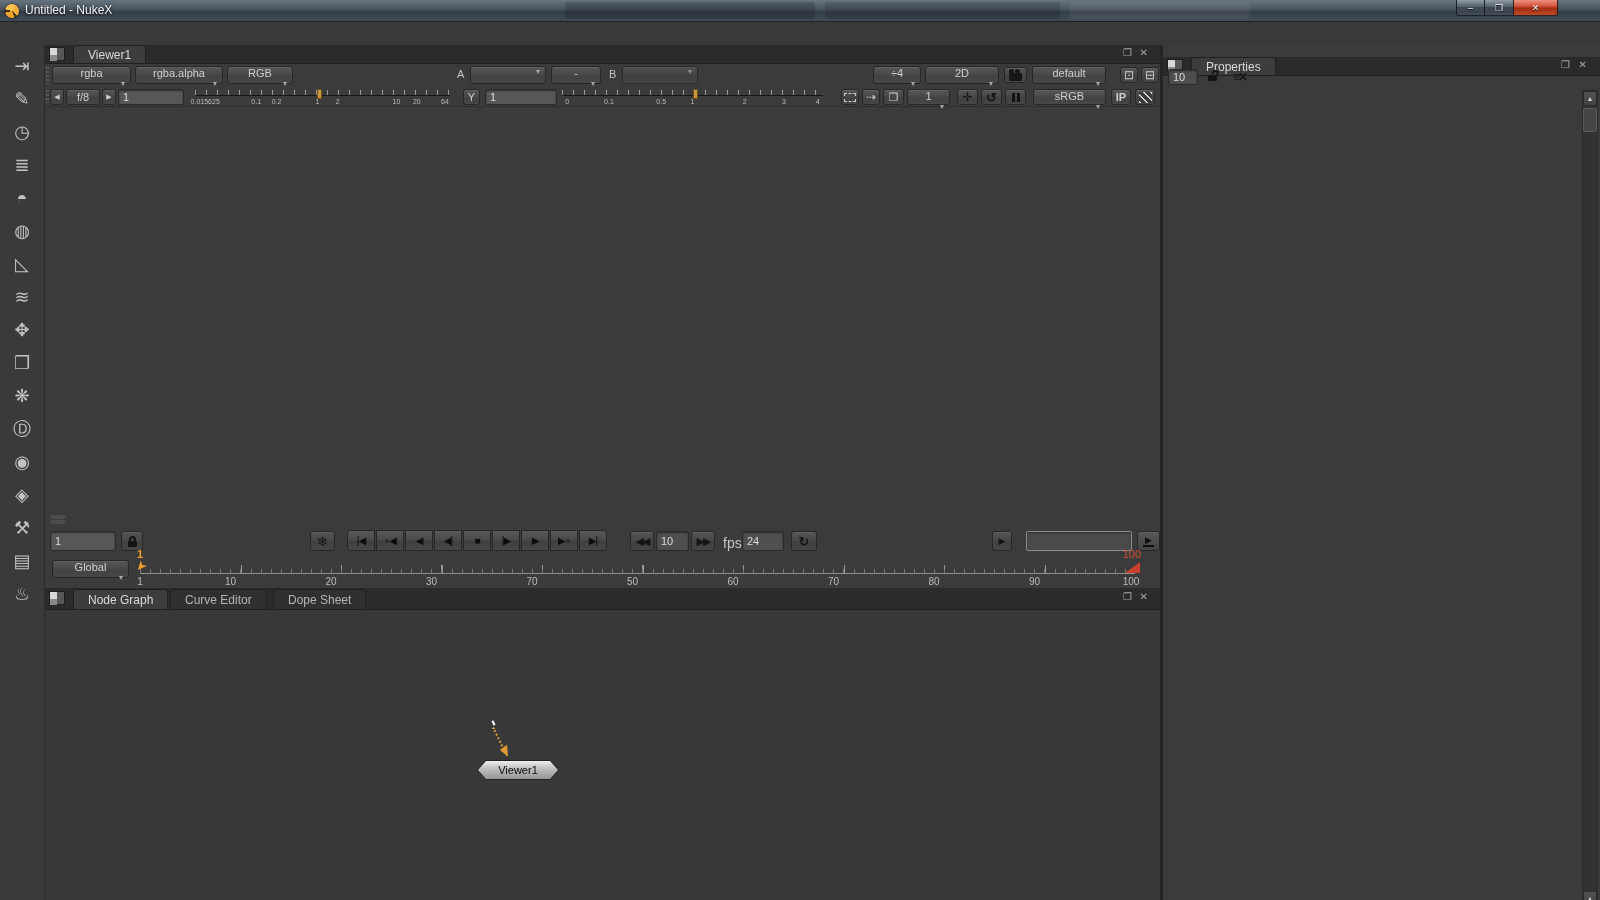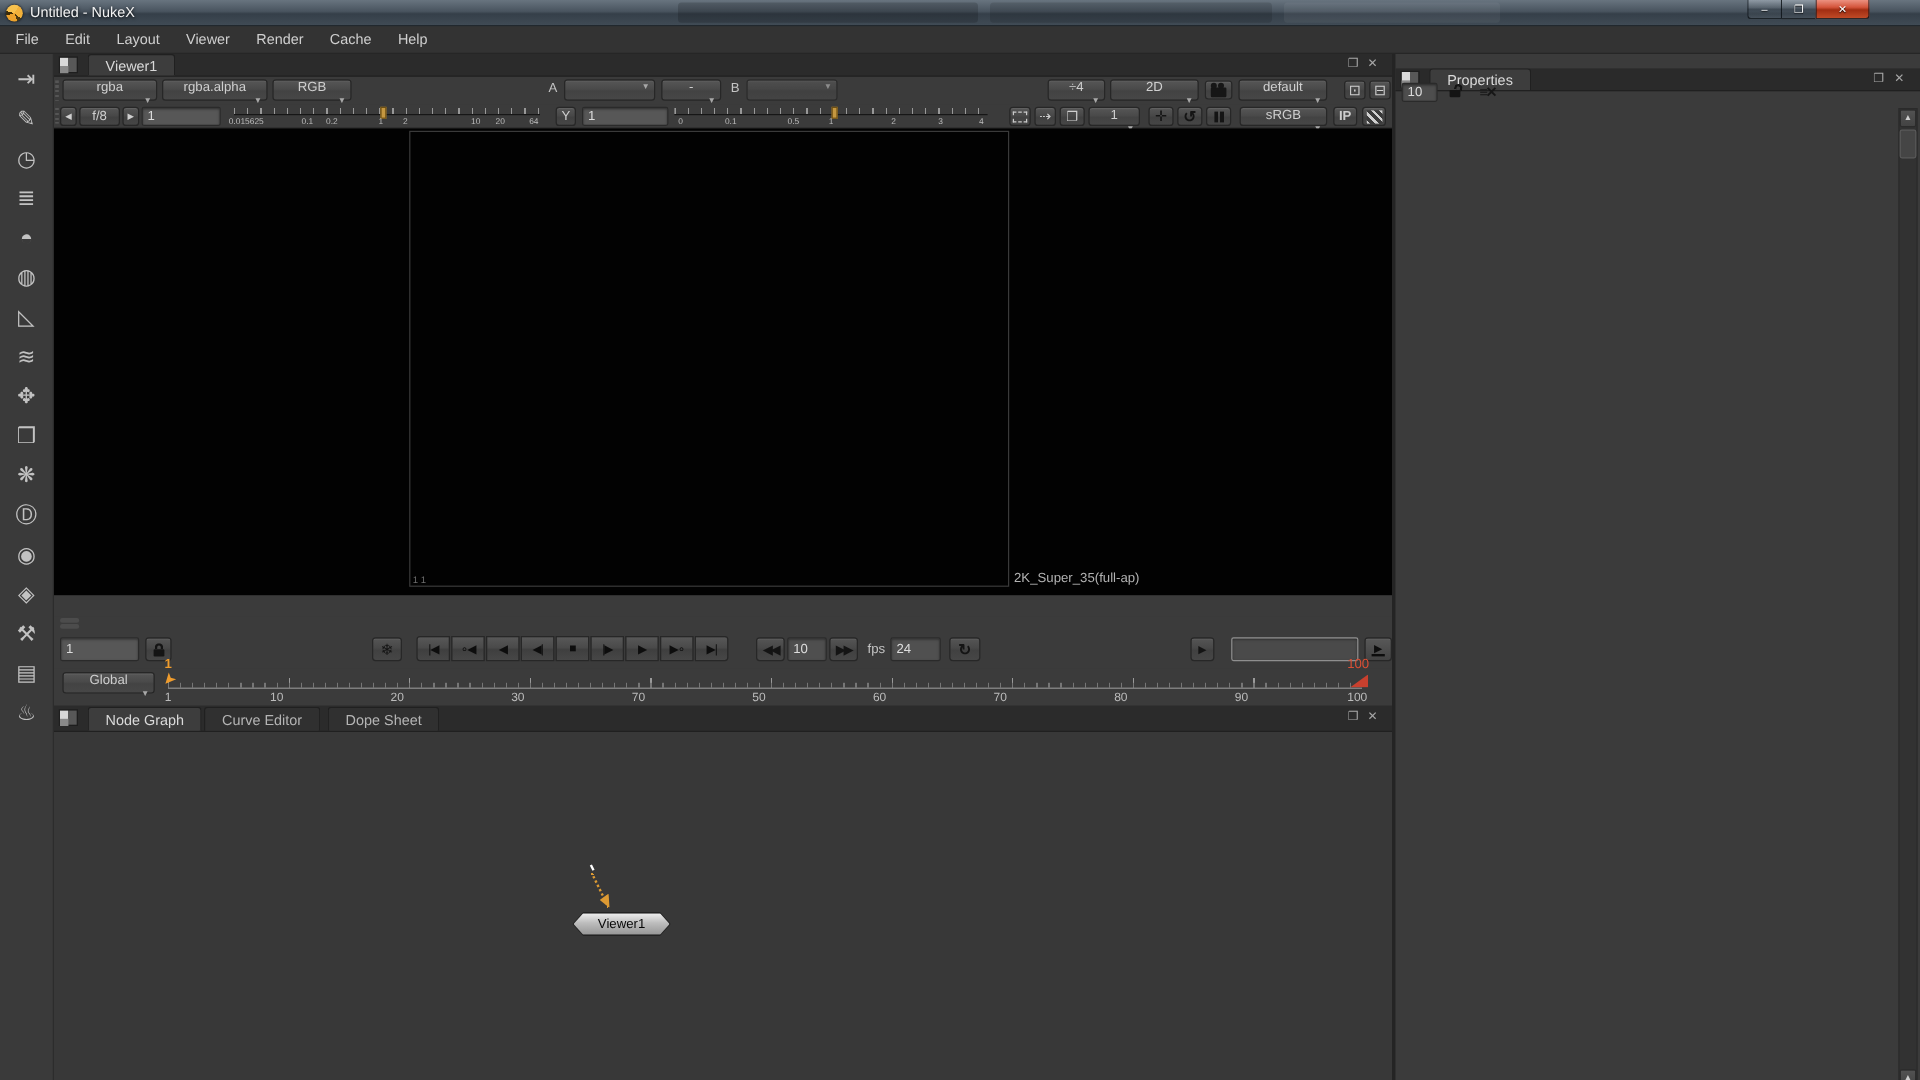--- a/index.html
+++ b/index.html
@@ -110,21 +110,21 @@
   
   .pb-row { position:absolute; left:0; top:480px; width:1115px; height:32px; background:#3b3b3b; }
   .pb-row .inp, .pb-row .btn { top:6px; height:20px; }
   .pb-row .btn { font-size:11px; }
   .transport { position:absolute; left:302px; top:5px; display:flex; gap:1px; }
   .transport .t-btn { width:28px; height:21px; display:flex; align-items:center; justify-content:center;
     background:linear-gradient(#585858,#4a4a4a 45%,#3f3f3f 55%,#474747); border:1px solid #272727; color:#0d0d0d;
     font-size:10px; letter-spacing:-1px; }
   .transport .t-btn:first-child { border-radius:3px 0 0 3px; }
   .transport .t-btn:last-child { border-radius:0 3px 3px 0; }
-  .fps-label { position:absolute; left:678px; top:10px; color:#c4c4c4; font-size:11px; }
+  .fps-label { position:absolute; left:678px; top:10px; color:#c4c4c4; font-size:14px; }
   .prog-inp { background:#4a4a4a; border:1px solid #8f8f8f; }
   .range-btn { background:linear-gradient(#585858,#434343); }
   .range-btn .flag { font-size:9px; color:#0d0d0d; border-bottom:2px solid #0d0d0d; padding:0 2px; }
 
   
   .tl-row { position:absolute; left:0; top:512px; width:1115px; height:32px; background:#3b3b3b; border-bottom:1px solid #2a2a2a; }
   .tl-row .dd { top:3px; }
   .ruler { position:absolute; left:95px; top:0; width:995px; height:32px; }
   .ruler .base { position:absolute; left:0; right:0; top:16px; height:1px; background:#8f8f8f; }
   .ruler .minor { position:absolute; left:0; right:0; top:12px; height:4px;
@@ -176,29 +176,20 @@
     <span class="ghost g1"></span>
     <span class="ghost g2"></span>
     <span class="ghost g3"></span>
     <div class="win-btns">
       <div class="win-btn min">–</div>
       <div class="win-btn max">❐</div>
       <div class="win-btn close">✕</div>
     </div>
   </div>
 
-  <div id="menubar">
-    <span class="menu-item">File</span>
-    <span class="menu-item">Edit</span>
-    <span class="menu-item">Layout</span>
-    <span class="menu-item">Viewer</span>
-    <span class="menu-item">Render</span>
-    <span class="menu-item">Cache</span>
-    <span class="menu-item">Help</span>
-  </div>
 
   <div id="lefttoolbar">
     <div class="tb-icon">⇥</div>
     <div class="tb-icon">✎</div>
     <div class="tb-icon">◷</div>
     <div class="tb-icon">≣</div>
     <div class="tb-icon">◓</div>
     <div class="tb-icon">◍</div>
     <div class="tb-icon">◺</div>
     <div class="tb-icon">≋</div>
@@ -331,25 +322,20 @@
       <div class="dd" style="left:988px; width:73px;">
         <span>sRGB</span>
           <span class="caret">▾</span>
       </div>
       <div class="btn" style="left:1066px; width:20px; font-size:11px; font-weight:bold;">IP</div>
       <div class="btn" style="left:1090px; width:20px;">
         <span class="stripe-glyph"></span>
       </div>
     </div>
 
-    <div class="v-canvas">
-      <div class="fmt-rect"></div>
-      <span class="corner-label">1 1</span>
-      <span class="fmt-label">2K_Super_35(full-ap)</span>
-    </div>
 
 
     <div class="splitter">
         <span class="grip"></span>
       </div>
 
     <div class="pb-row">
       <div class="inp" style="left:5px; width:66px;">1</div>
       <div class="btn" style="left:76px; width:22px;">
         <span class="lock-glyph">

